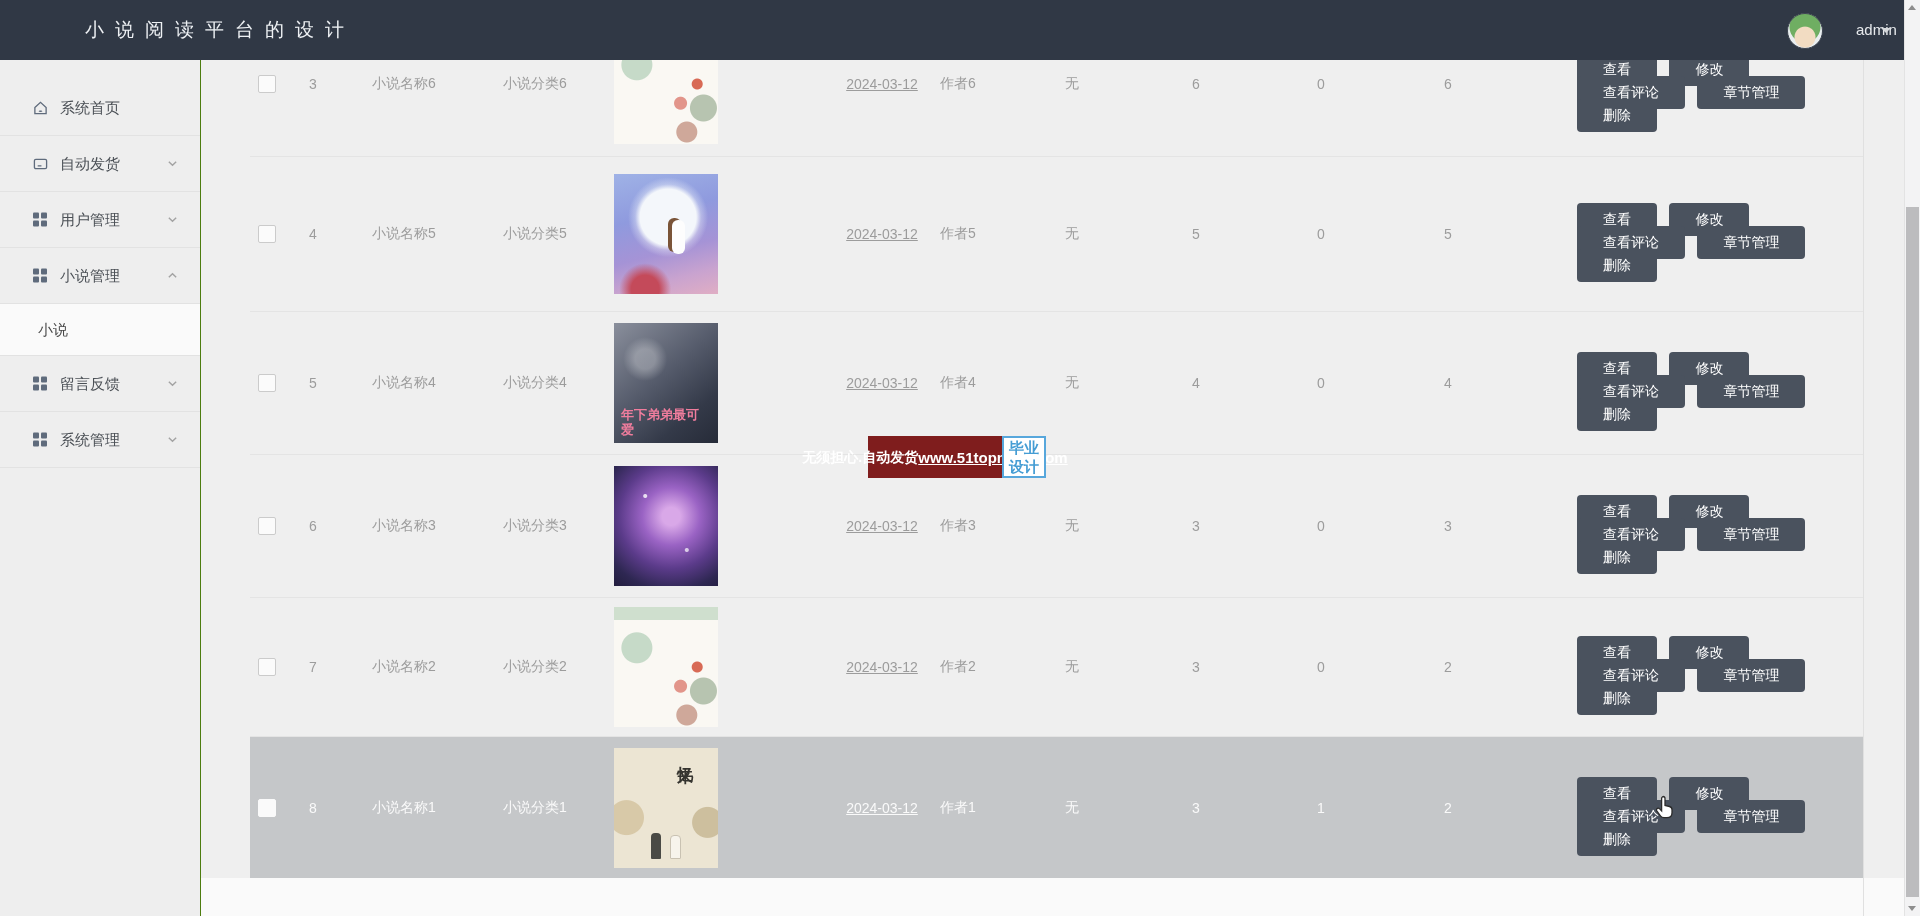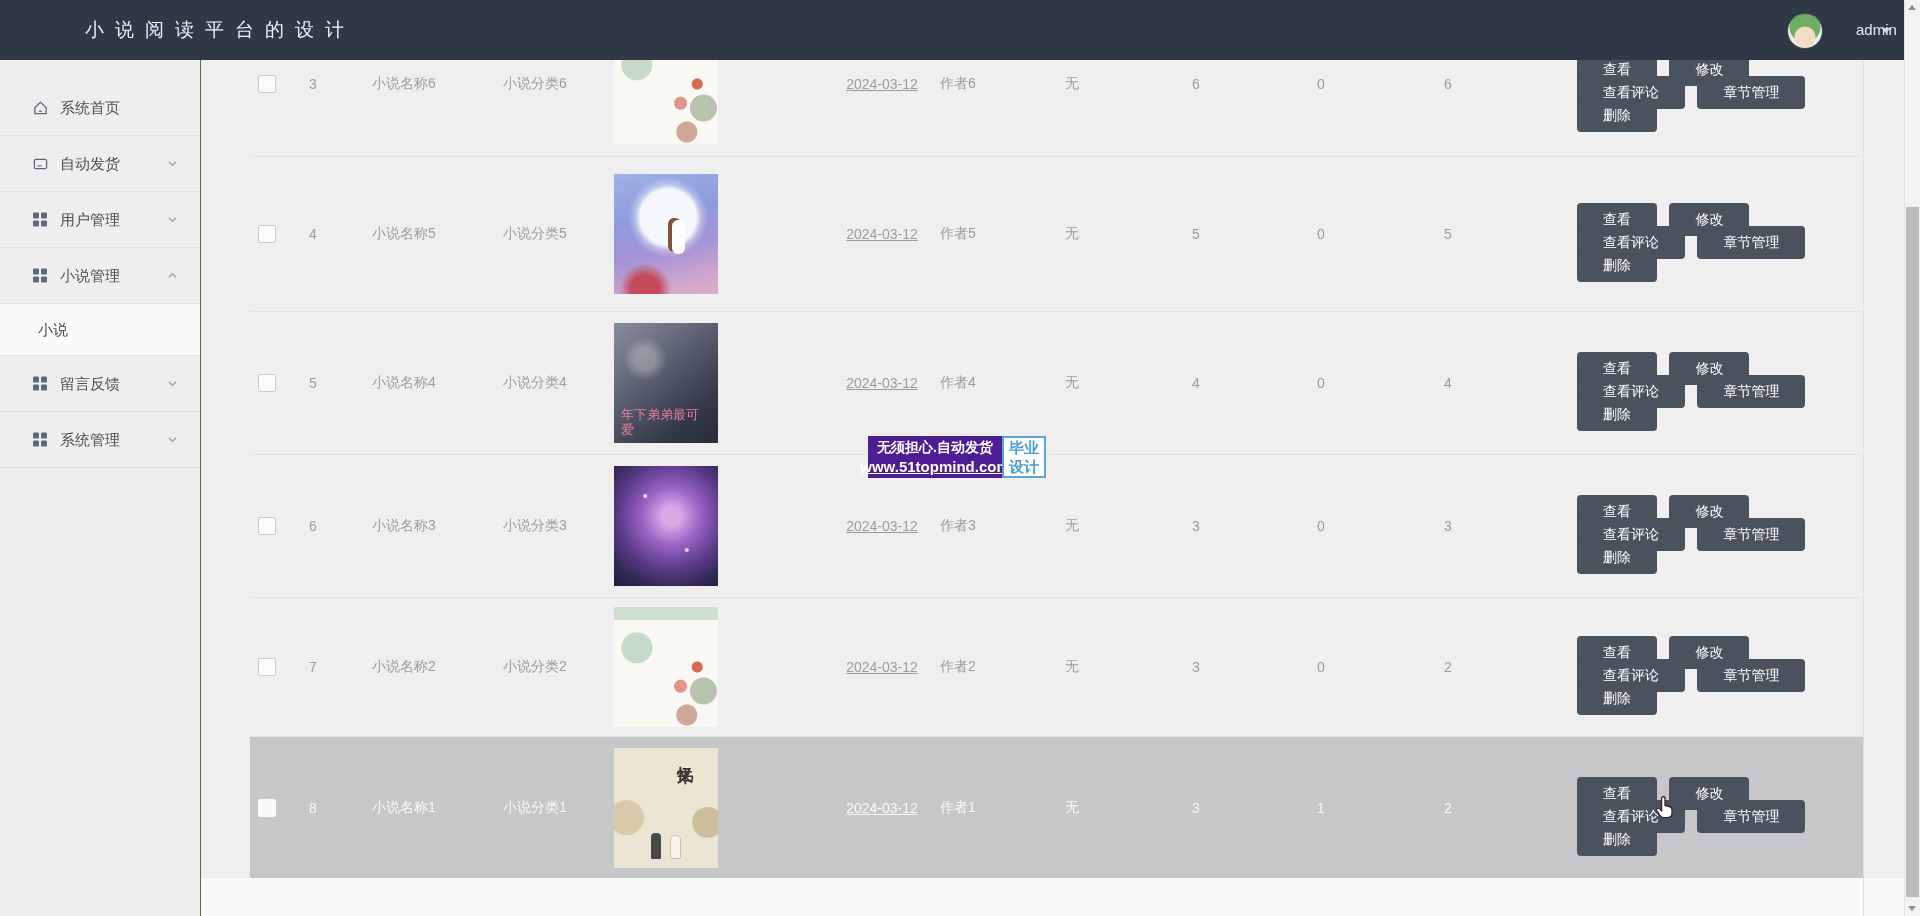--- a/index.html
+++ b/index.html
@@ -53,39 +53,39 @@
       radial-gradient(circle at 86% 70%, #b7c4b0 0 13px, transparent 14px),
       radial-gradient(circle at 70% 90%, #cfa89a 0 10px, transparent 11px);}
   .cov-moon{background-color:#8b96d8;background-image:
       radial-gradient(circle at 52% 36%, #f4f7fb 0 28px, rgba(244,247,251,.35) 33px, transparent 40px),
       radial-gradient(circle at 30% 96%, #c44a5a 0 14px, rgba(196,74,90,.5) 20px, transparent 26px),
       linear-gradient(165deg,#9fb2e6 0%,#8f9ade 35%,#a593d6 62%,#c9a3cf 82%,#e0aec4 100%);}
   .cov-moon::before{content:"";position:absolute;left:56%;top:38%;width:13px;height:34px;background:#fdfdfd;border-radius:6px;box-shadow:-4px -2px 0 0 #7a5438;}
   .cov-dark{background-image:
       radial-gradient(circle at 30% 30%, rgba(255,255,255,.28) 0 10px, transparent 22px),
       linear-gradient(140deg,#8a8f9c,#555b6b 45%,#343a49 75%,#262b38);}
-  .cov-text{position:absolute;left:7px;bottom:6px;width:86px;font-size:13px;font-weight:normal;color:#f07d9d;line-height:15px;}
+  .cov-text{position:absolute;left:7px;bottom:6px;width:86px;font-size:13px;font-weight:bold;color:#f07d9d;line-height:15px;}
   .cov-galaxy{background-image:
       radial-gradient(circle at 30% 25%, rgba(255,255,255,.8) 0 1.5px, transparent 2.5px),
       radial-gradient(circle at 70% 70%, rgba(255,255,255,.7) 0 1.5px, transparent 2.5px),
       radial-gradient(circle at 55% 42%, #d9a8e8 0 9px, #9a63c4 32%, #5b3b8a 58%, #2e2752 82%, #221d3e 100%);}
   .cov-yilai{background-color:#ece5d3;background-image:
       radial-gradient(circle at 12% 58%, #d8c9a8 0 17px, transparent 18px),
       radial-gradient(circle at 90% 62%, #cdbf9e 0 15px, transparent 16px);}
   .cov-yilai::before{content:"";position:absolute;left:36%;bottom:9px;width:10px;height:26px;background:#4a4a45;border-radius:4px 4px 1px 1px;}
   .cov-yilai::after{content:"";position:absolute;left:54%;bottom:9px;width:9px;height:22px;background:#f7f4ec;border:1px solid #c9c2b2;border-radius:4px 4px 1px 1px;}
   .cov-vtext{position:absolute;left:58%;top:5px;writing-mode:vertical-rl;font-size:16px;font-weight:bold;color:#35342f;letter-spacing:2px;}
   
   .c-actions{position:absolute;left:1327px;top:50%;transform:translateY(-50%);}
   .brow{height:16px;margin-bottom:7px;white-space:nowrap;}
   .brow:last-child{margin-bottom:0;}
   .btn{display:inline-block;height:33px;line-height:33px;padding:0 26px;margin-right:8px;background:#4a525e;color:#fff;font-size:14px;border:none;border-radius:4px;font-family:inherit;cursor:pointer;vertical-align:top;}
   
   .watermark{position:absolute;left:668px;top:376px;height:42px;display:flex;z-index:50;}
-  .wm-blue{width:134px;background:#4c1d95;color:#fff;font-weight:bold;display:flex;flex-direction:column;justify-content:center;align-items:center;box-sizing:border-box;}
+  .wm-blue{width:134px;background:#7f1d1d;color:#fff;font-weight:bold;display:flex;flex-direction:row;justify-content:center;align-items:center;box-sizing:border-box;}
   .wm-l1{font-size:14px;line-height:19px;white-space:nowrap;}
   .wm-l2{font-size:15px;line-height:19px;text-decoration:underline;white-space:nowrap;}
   .wm-badge{width:44px;background:#fff;border:2px solid #57a7dc;box-sizing:border-box;color:#459dd4;font-weight:bold;font-size:15px;line-height:19px;display:flex;flex-direction:column;justify-content:center;align-items:center;}
   
   .scrollbar{position:absolute;right:0;top:0;width:16px;height:916px;background:#f3f3f4;border-left:1px solid #e3e3e3;box-sizing:border-box;z-index:60;}
   .sb-up,.sb-down{position:absolute;left:0;width:15px;height:16px;cursor:pointer;}
   .sb-up{top:0;}.sb-down{bottom:0;}
   .sb-up::after{content:"";position:absolute;left:3px;top:5px;border:4px solid transparent;border-bottom:5px solid #8d8d8d;border-top:none;}
   .sb-down::after{content:"";position:absolute;left:3px;top:6px;border:4px solid transparent;border-top:5px solid #8d8d8d;border-bottom:none;}
   .sb-thumb{position:absolute;left:1px;top:207px;width:13px;height:690px;background:#bcbcbe;cursor:pointer;}

